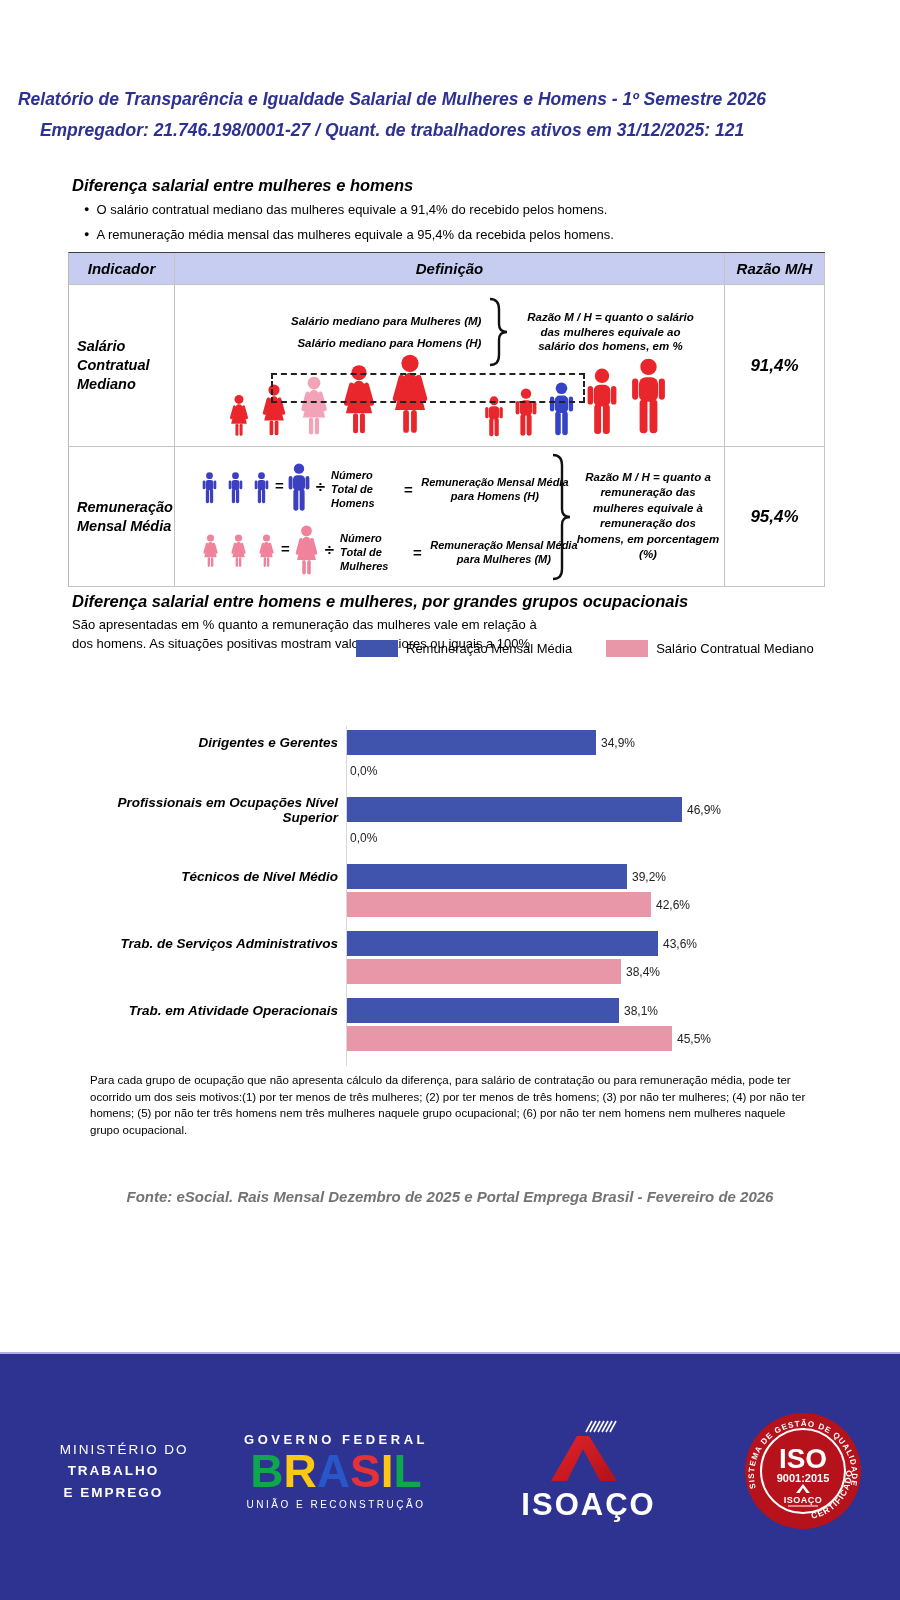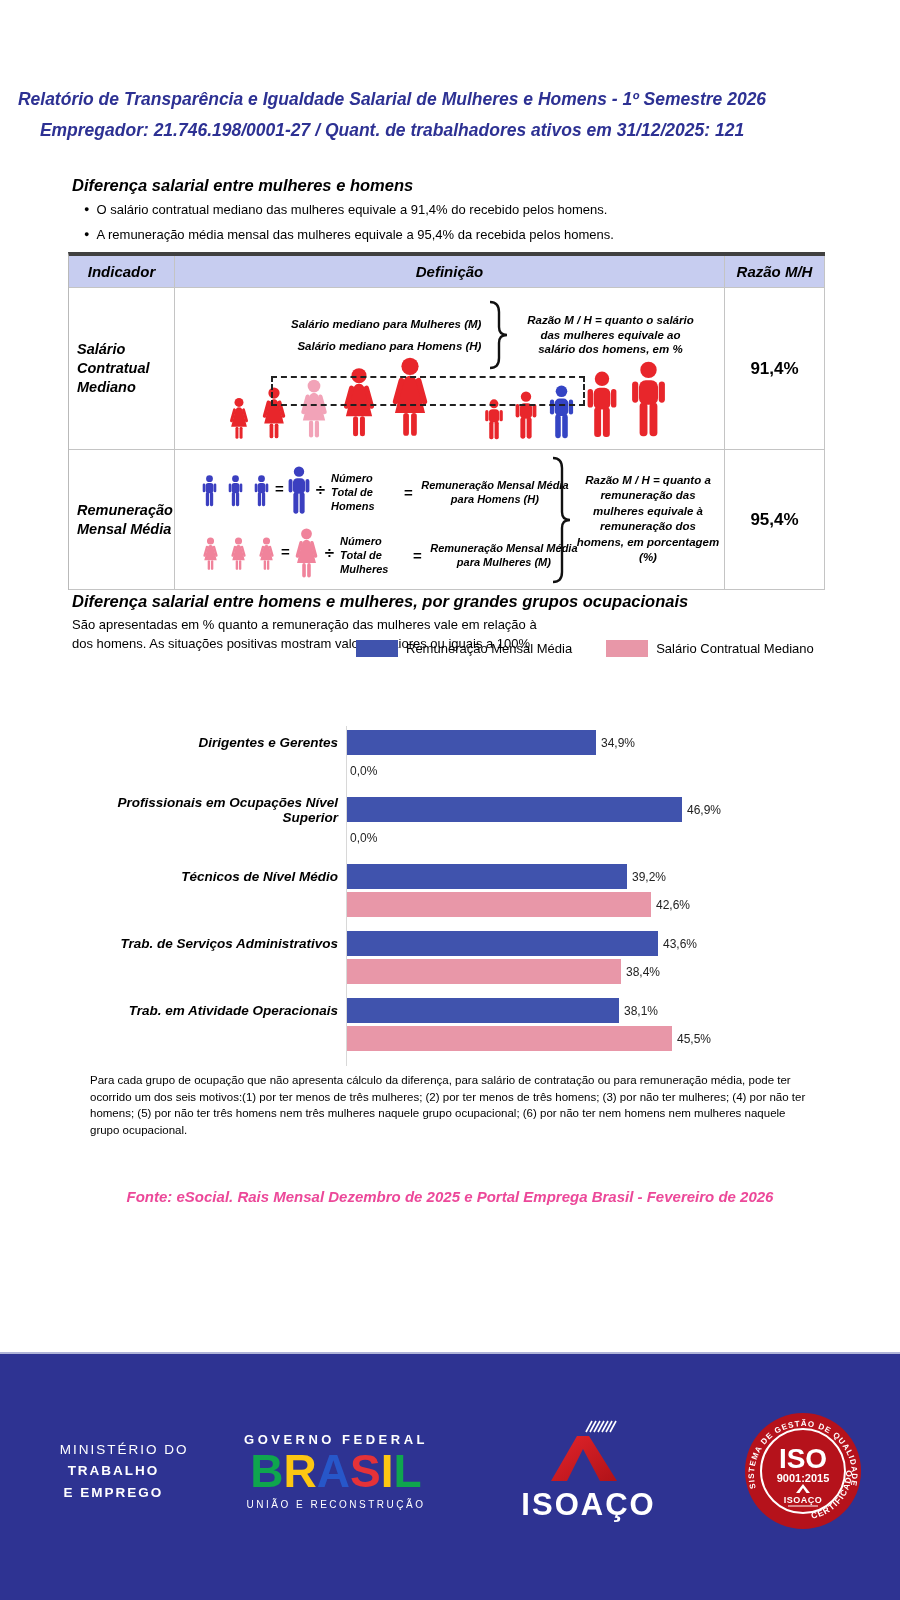--- a/index.html
+++ b/index.html
@@ -12,28 +12,28 @@
 
   
   .sec1-title{position:absolute;top:176px;left:72px;font-size:16.5px;font-weight:bold;font-style:italic;}
   .bullets{position:absolute;top:202px;left:84px;margin:0;padding:0;list-style:none;font-size:13px;}
   .bullets li{margin-bottom:10px;}
   .bullets li::before{content:"●";font-size:9px;vertical-align:2px;margin-right:7px;}
 
   
   .tbl{position:absolute;top:252px;left:68px;display:grid;
        grid-template-columns:106px 550px 100px;grid-template-rows:32px 162px 140px;
-       border-top:4px solid #404040;border-left:1px solid #b9b9b9;}
+       border-top:1px solid #404040;border-left:1px solid #b9b9b9;}
   .cell{border-right:1px solid #c4c4c4;border-bottom:1px solid #c4c4c4;position:relative;background:#fff;}
   .th{background:#c7cdf0;display:flex;align-items:center;justify-content:center;
       font-weight:bold;font-style:italic;font-size:15px;}
   .ind{display:flex;align-items:center;padding-left:8px;padding-right:4px;
        font-weight:bold;font-style:italic;font-size:14.5px;line-height:1.3;}
   .ratio{display:flex;align-items:center;justify-content:center;
-       font-weight:bold;font-size:17px;}
+       font-weight:bold;font-style:italic;font-size:17px;}
 
   
   .def1-top{display:flex;align-items:center;margin:12px 0 0 116px;}
   .def1-lines{display:flex;flex-direction:column;align-items:flex-end;gap:10px;
       font-weight:bold;font-style:italic;font-size:11.5px;}
   .brace-svg{flex:0 0 auto;margin:0 4px 0 6px;}
   .def1-note{width:170px;text-align:center;font-weight:bold;font-style:italic;
       font-size:11.5px;line-height:1.3;margin-left:12px;}
   .figrow{position:absolute;left:0;right:0;bottom:6px;display:flex;align-items:flex-end;
       padding:0 55px 0 52px;}
@@ -68,21 +68,21 @@
   .cat-label{width:266px;padding-right:8px;height:25px;display:flex;align-items:center;
       justify-content:flex-end;font-weight:bold;font-style:italic;font-size:13.5px;text-align:right;}
   .bars{display:flex;flex-direction:column;gap:3px;}
   .bar-row{display:flex;align-items:center;height:25px;}
   .bar{height:25px;}
   .bar-val{font-size:12px;color:#222;margin-left:5px;white-space:nowrap;}
   .bar-val.zero{margin-left:4px;}
 
   
   .footnote{position:absolute;top:1072px;left:90px;width:716px;font-size:11.5px;line-height:1.45;}
-  .source{position:absolute;top:1188px;left:0;width:900px;text-align:center;color:#ec4899;
+  .source{position:absolute;top:1188px;left:0;width:900px;text-align:center;color:#737373;
       font-weight:bold;font-style:italic;font-size:15px;}
 
   
   .footer{position:absolute;top:1308px;left:0;width:900px;height:292px;background:#2e3392;
       border-top:2px solid #b0b4d8;box-sizing:border-box;margin-top:44px;}
   .logo-row{display:flex;justify-content:center;align-items:center;gap:50px;margin-top:58px;}
   .ministry{text-align:right;color:#fff;font-size:13.5px;letter-spacing:2px;line-height:1.6;width:150px;}
   .ministry .l0{font-weight:normal;}
   .ministry .l1,.ministry .l2{font-weight:bold;text-align:center;}
   .gov{width:195px;text-align:center;color:#fff;}

